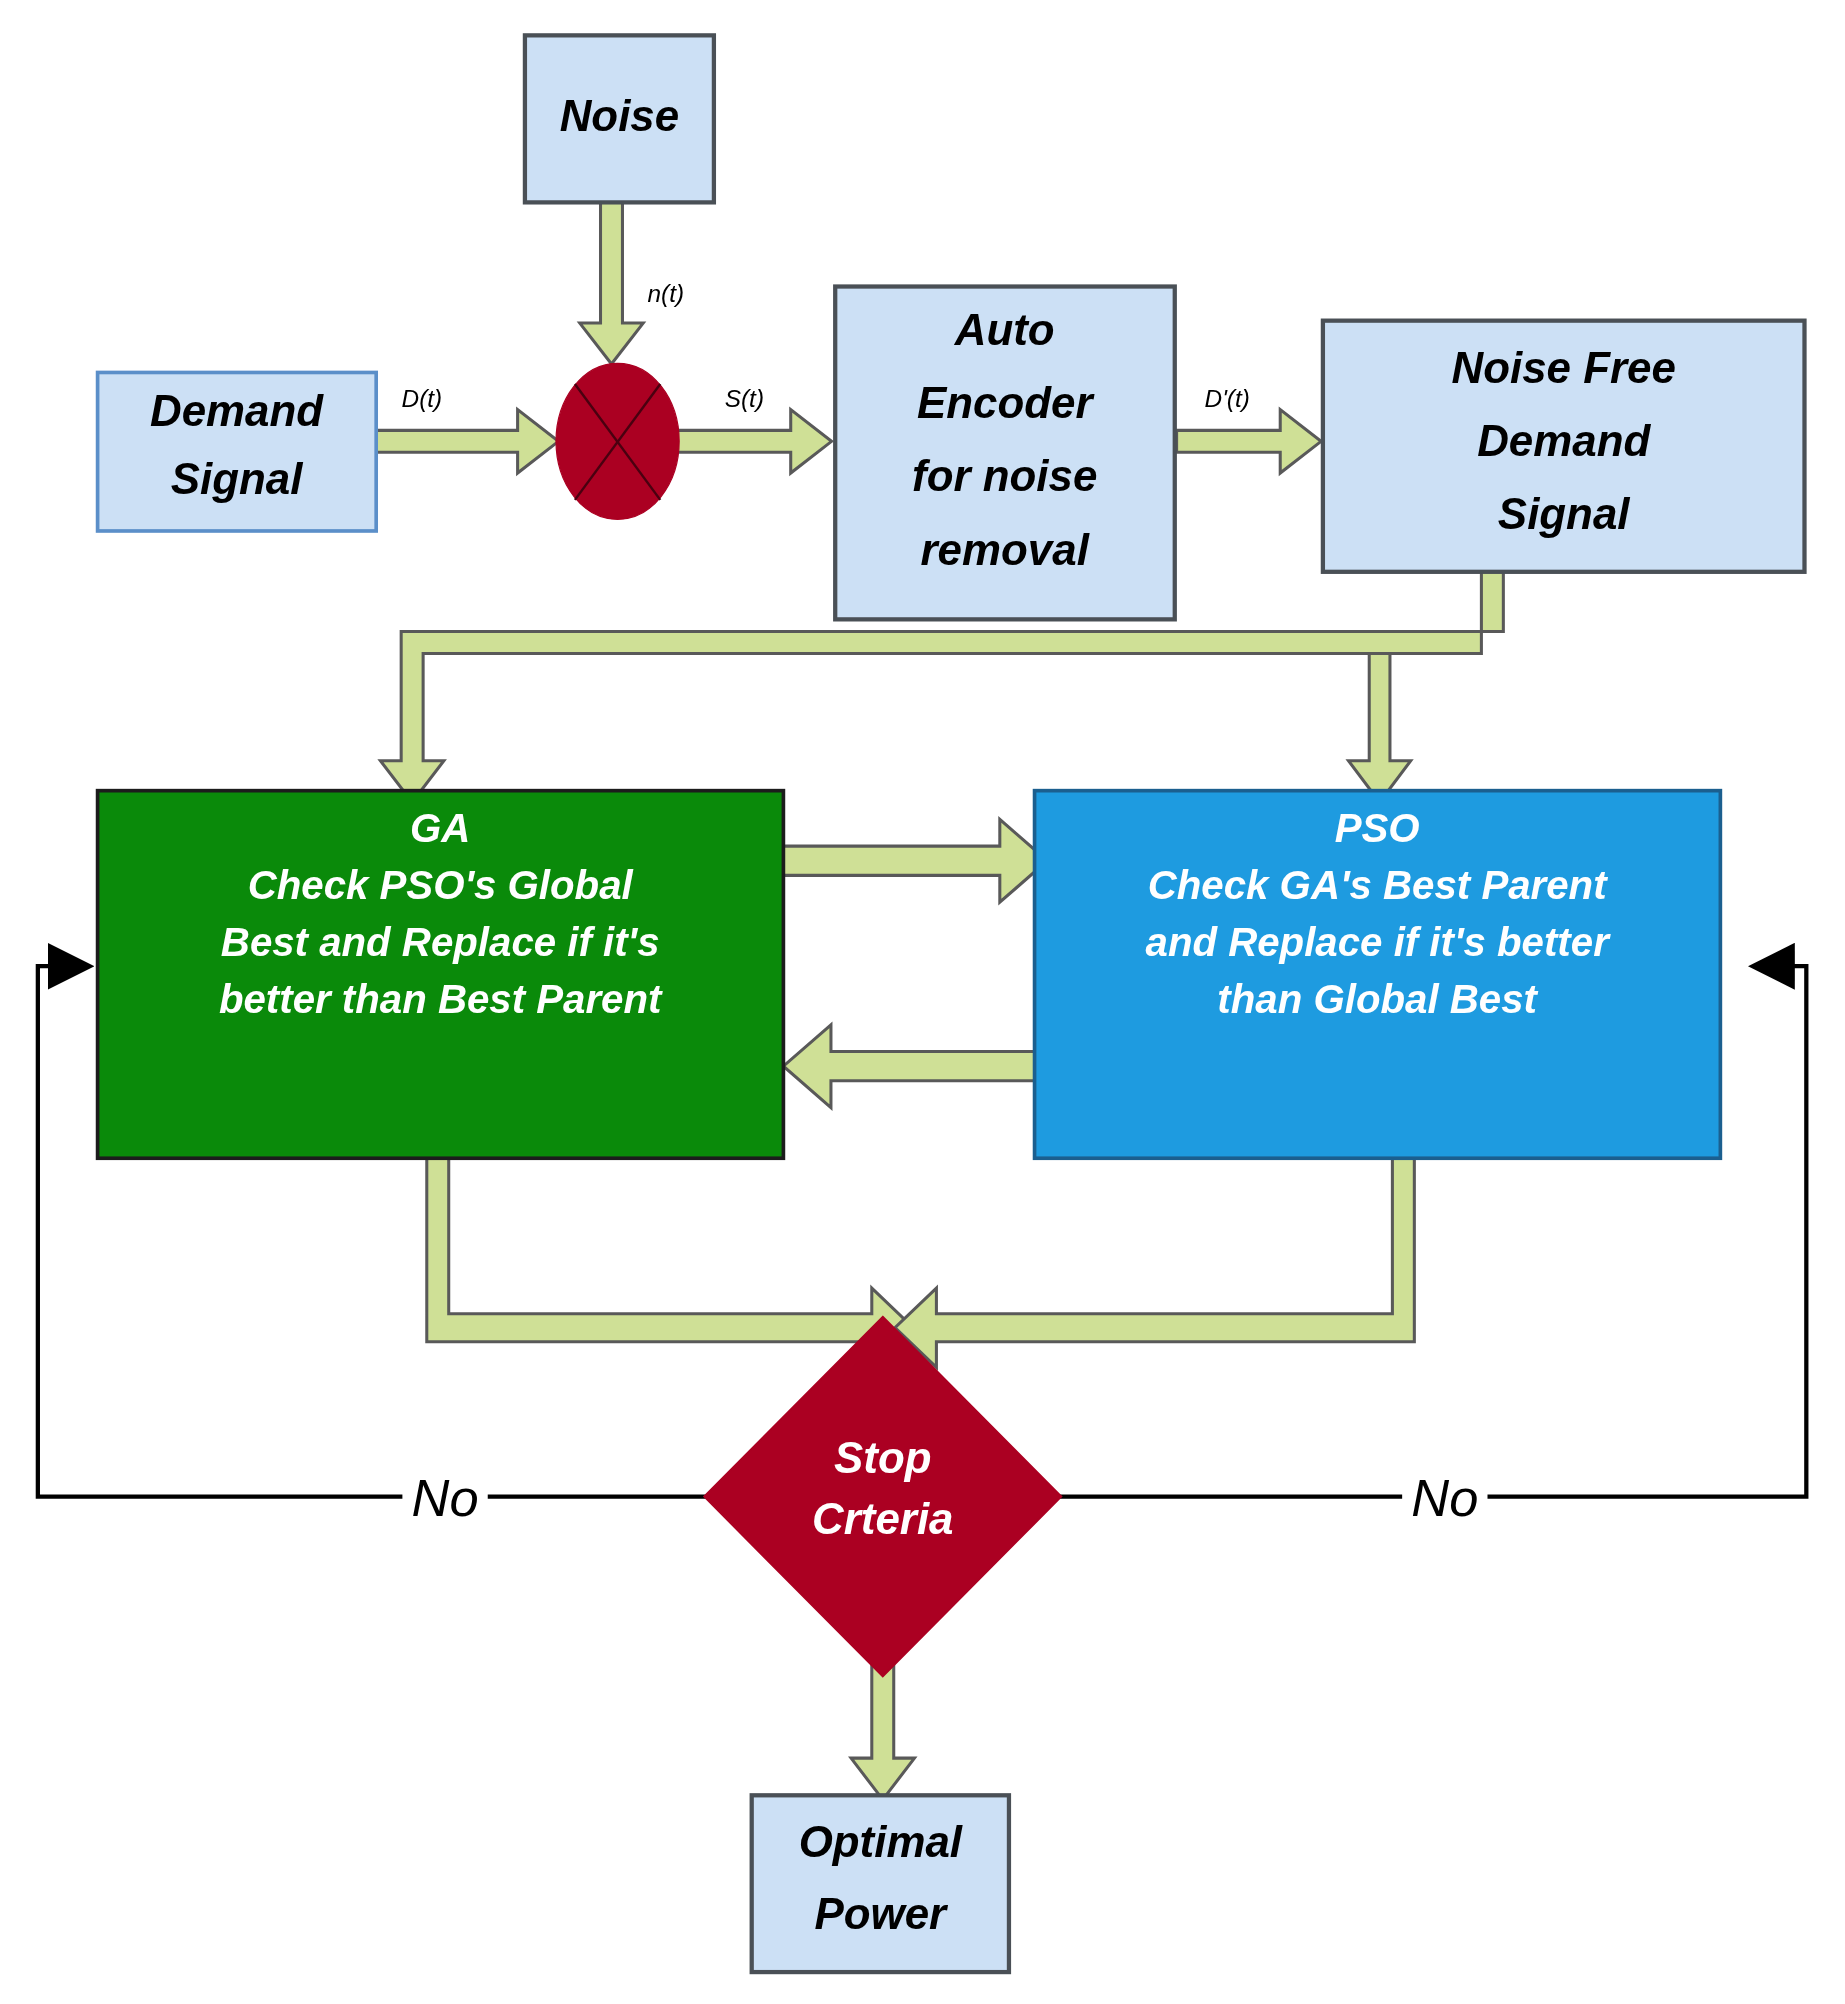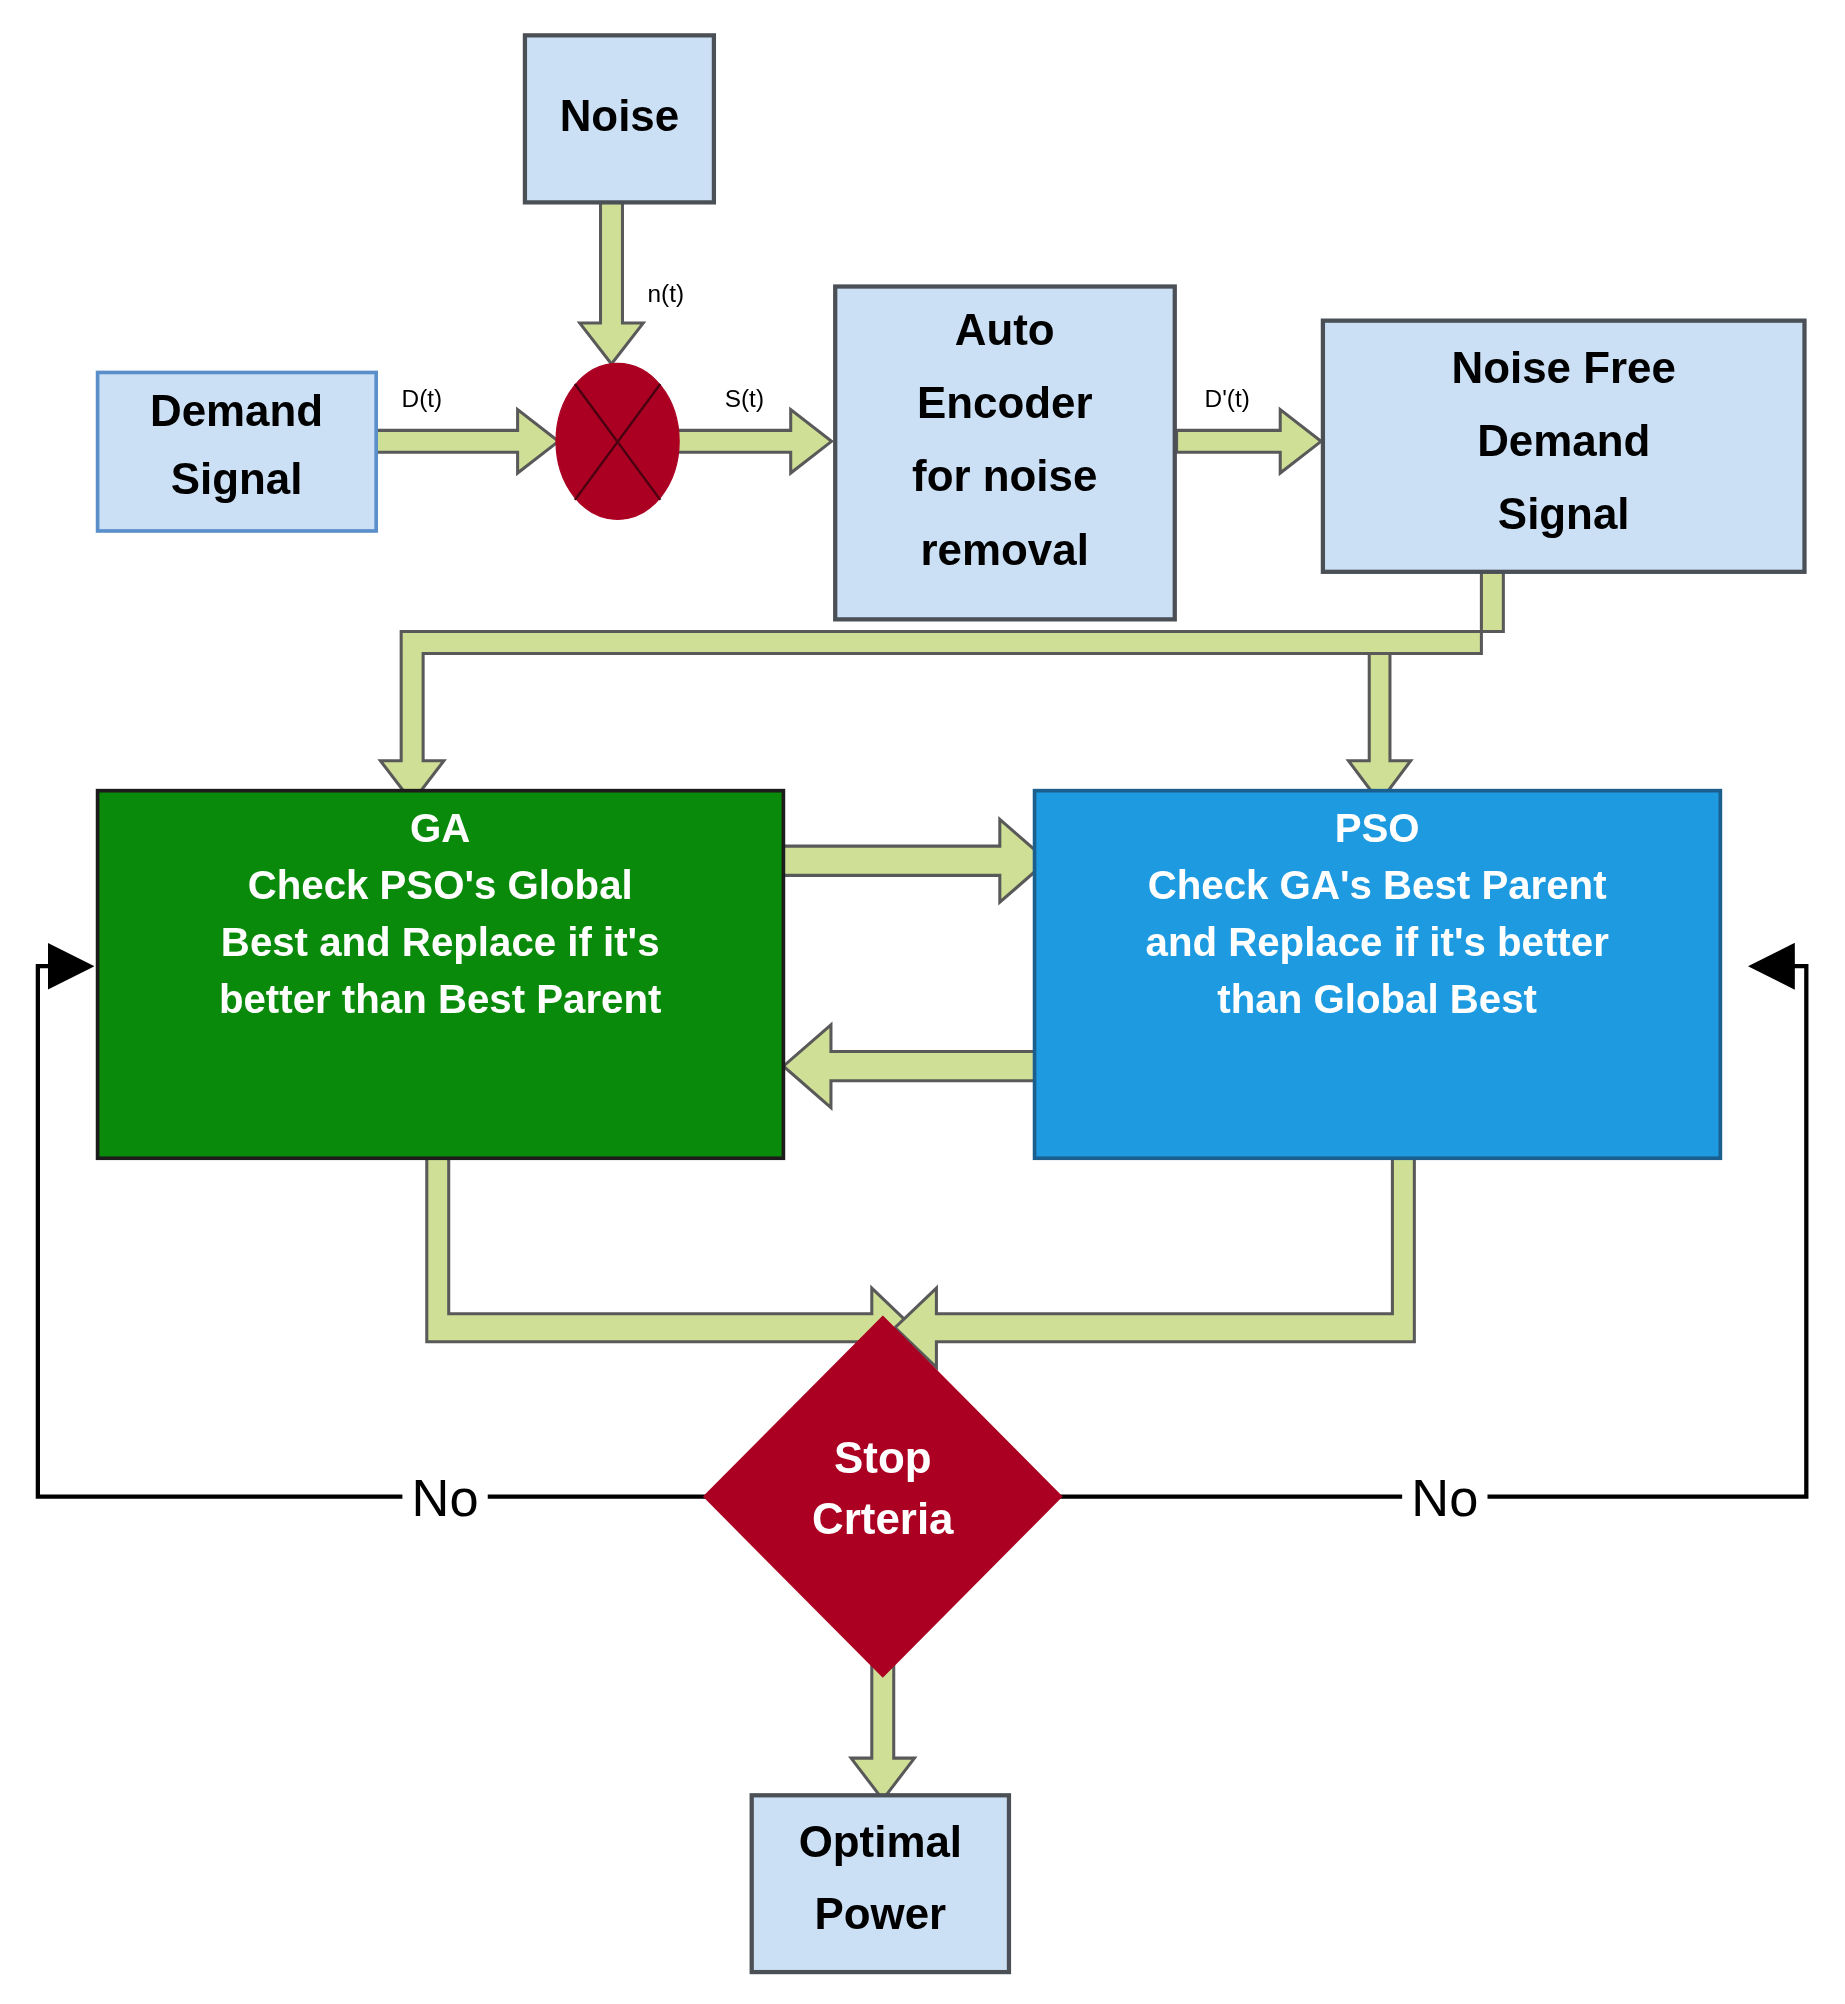--- a/index.html
+++ b/index.html
@@ -11,20 +11,21 @@
     width: 1846px;
     height: 2005px;
     font-family: "Liberation Sans", sans-serif;
     overflow: hidden;
   }
   #diagram-root {
     position: relative;
     width: 1846px;
     height: 1674px;
     background: #ffffff;
+    font-style: italic;
   }
   svg#flow {
     position: absolute;
     top: 0; left: 0;
     width: 1846px;
     height: 2005px;
     display: block;
   }
   
   .node-label {

